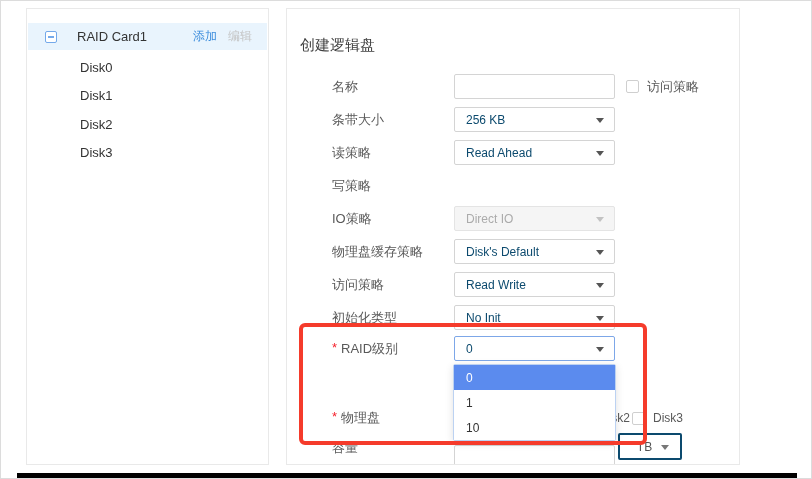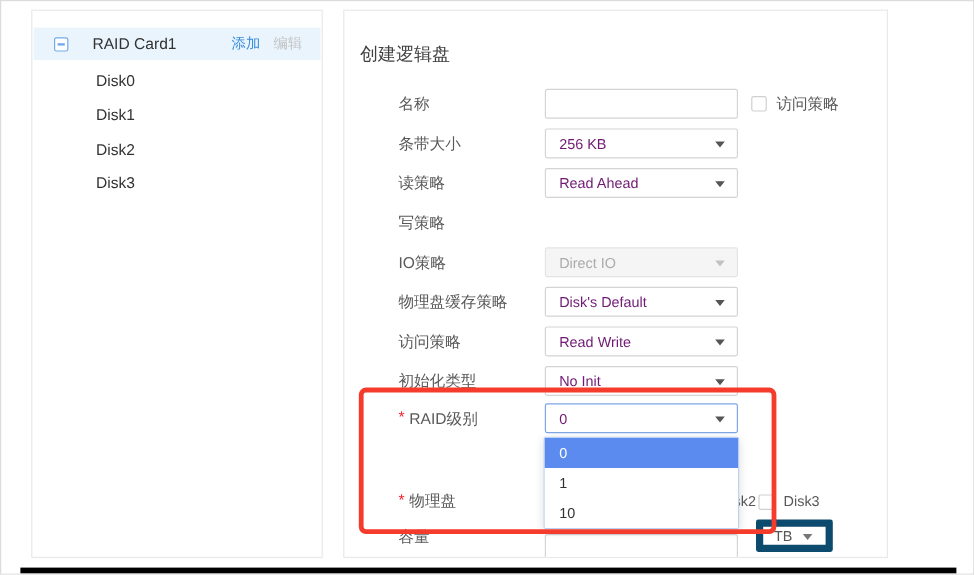--- a/index.html
+++ b/index.html
@@ -33,21 +33,21 @@
   .frow{ position:absolute; left:0; width:100%; height:25px; }
   .flabel{ position:absolute; left:25px; top:50%; transform:translateY(-50%);
            font-size:13px; color:#595959; white-space:nowrap; display:flex; align-items:flex-start;margin-left:20px; }
   .req{ color:#f5222d; font-style:normal; margin-right:4px; }
   .finput{ position:absolute; left:167px; top:0; width:161px; height:25px;
            border:1px solid #d4d4d4; border-radius:2px; background:#fff;
            font-size:12px; color:#333; padding:0 8px; outline:none; }
   .fselect{ position:absolute; left:167px; top:0; width:161px; height:25px;
             border:1px solid #d4d4d4; border-radius:2px; background:#fff;
             display:flex; align-items:center; padding:0 24px 0 11px;
-            font-size:12px; color:#701a75; cursor:pointer; }
+            font-size:12px; color:#0c4a6e; cursor:pointer; }
   .fselect .caret{ position:absolute; right:10px; top:50%; margin-top:-2px;
                    width:0; height:0; border-left:4.5px solid transparent;
                    border-right:4.5px solid transparent; border-top:5px solid #555; }
   .fselect.disabled{ background:#f5f5f5; border-color:#e4e4e4; color:#ababab; cursor:default; }
   .fselect.disabled .caret{ border-top-color:#c2c2c2; }
   .fselect.focused{ border-color:#7da7e8; }
 
   .cb-group{ position:absolute; left:339px; top:0; height:25px;
              display:flex; align-items:center; gap:8px; }
   .cbox{ width:13px; height:13px; border:1px solid #cfcfcf; border-radius:2px;
@@ -64,24 +64,24 @@
 
   
   .pd-occluded{ position:absolute; left:313px; top:50%; transform:translateY(-50%);
                 font-size:12px; color:#595959; white-space:nowrap; z-index:1; }
   .pd-cbox{ position:absolute; left:345px; top:7px; }
   .pd-label{ position:absolute; left:366px; top:50%; transform:translateY(-50%);
              font-size:12px; color:#595959; }
 
   
   .cap-input{ top:10px; }
-  .unit-select{ position:absolute; left:343px; top:-2px; width:64px; height:27px;
-                border:6px solid #0c4a6e; border-radius:2px; background:#fff;
+  .unit-select{ position:absolute; left:331px; top:-2px; width:64px; height:27px;
+                border:2px solid #0c4a6e; border-radius:2px; background:#fff;
                 display:flex; align-items:center; padding:0 20px 0 9px;
-                font-size:12px; color:#555; cursor:pointer; }
+                font-size:12px; color:#555; cursor:pointer;justify-content:center; }
   .unit-select .caret{ position:absolute; right:11px; top:50%; margin-top:-2px;
                        width:0; height:0; border-left:4.5px solid transparent;
                        border-right:4.5px solid transparent; border-top:5px solid #777; }
 
   
   .red-box{ position:absolute; left:298px; top:322px; width:348px; height:122px;
             border:4px solid #f53b2b; border-radius:6px; z-index:10; pointer-events:none; }
   .black-bar{ position:absolute; left:16px; top:472px; width:780px; height:5px;
               background:#000; }
 </style>

